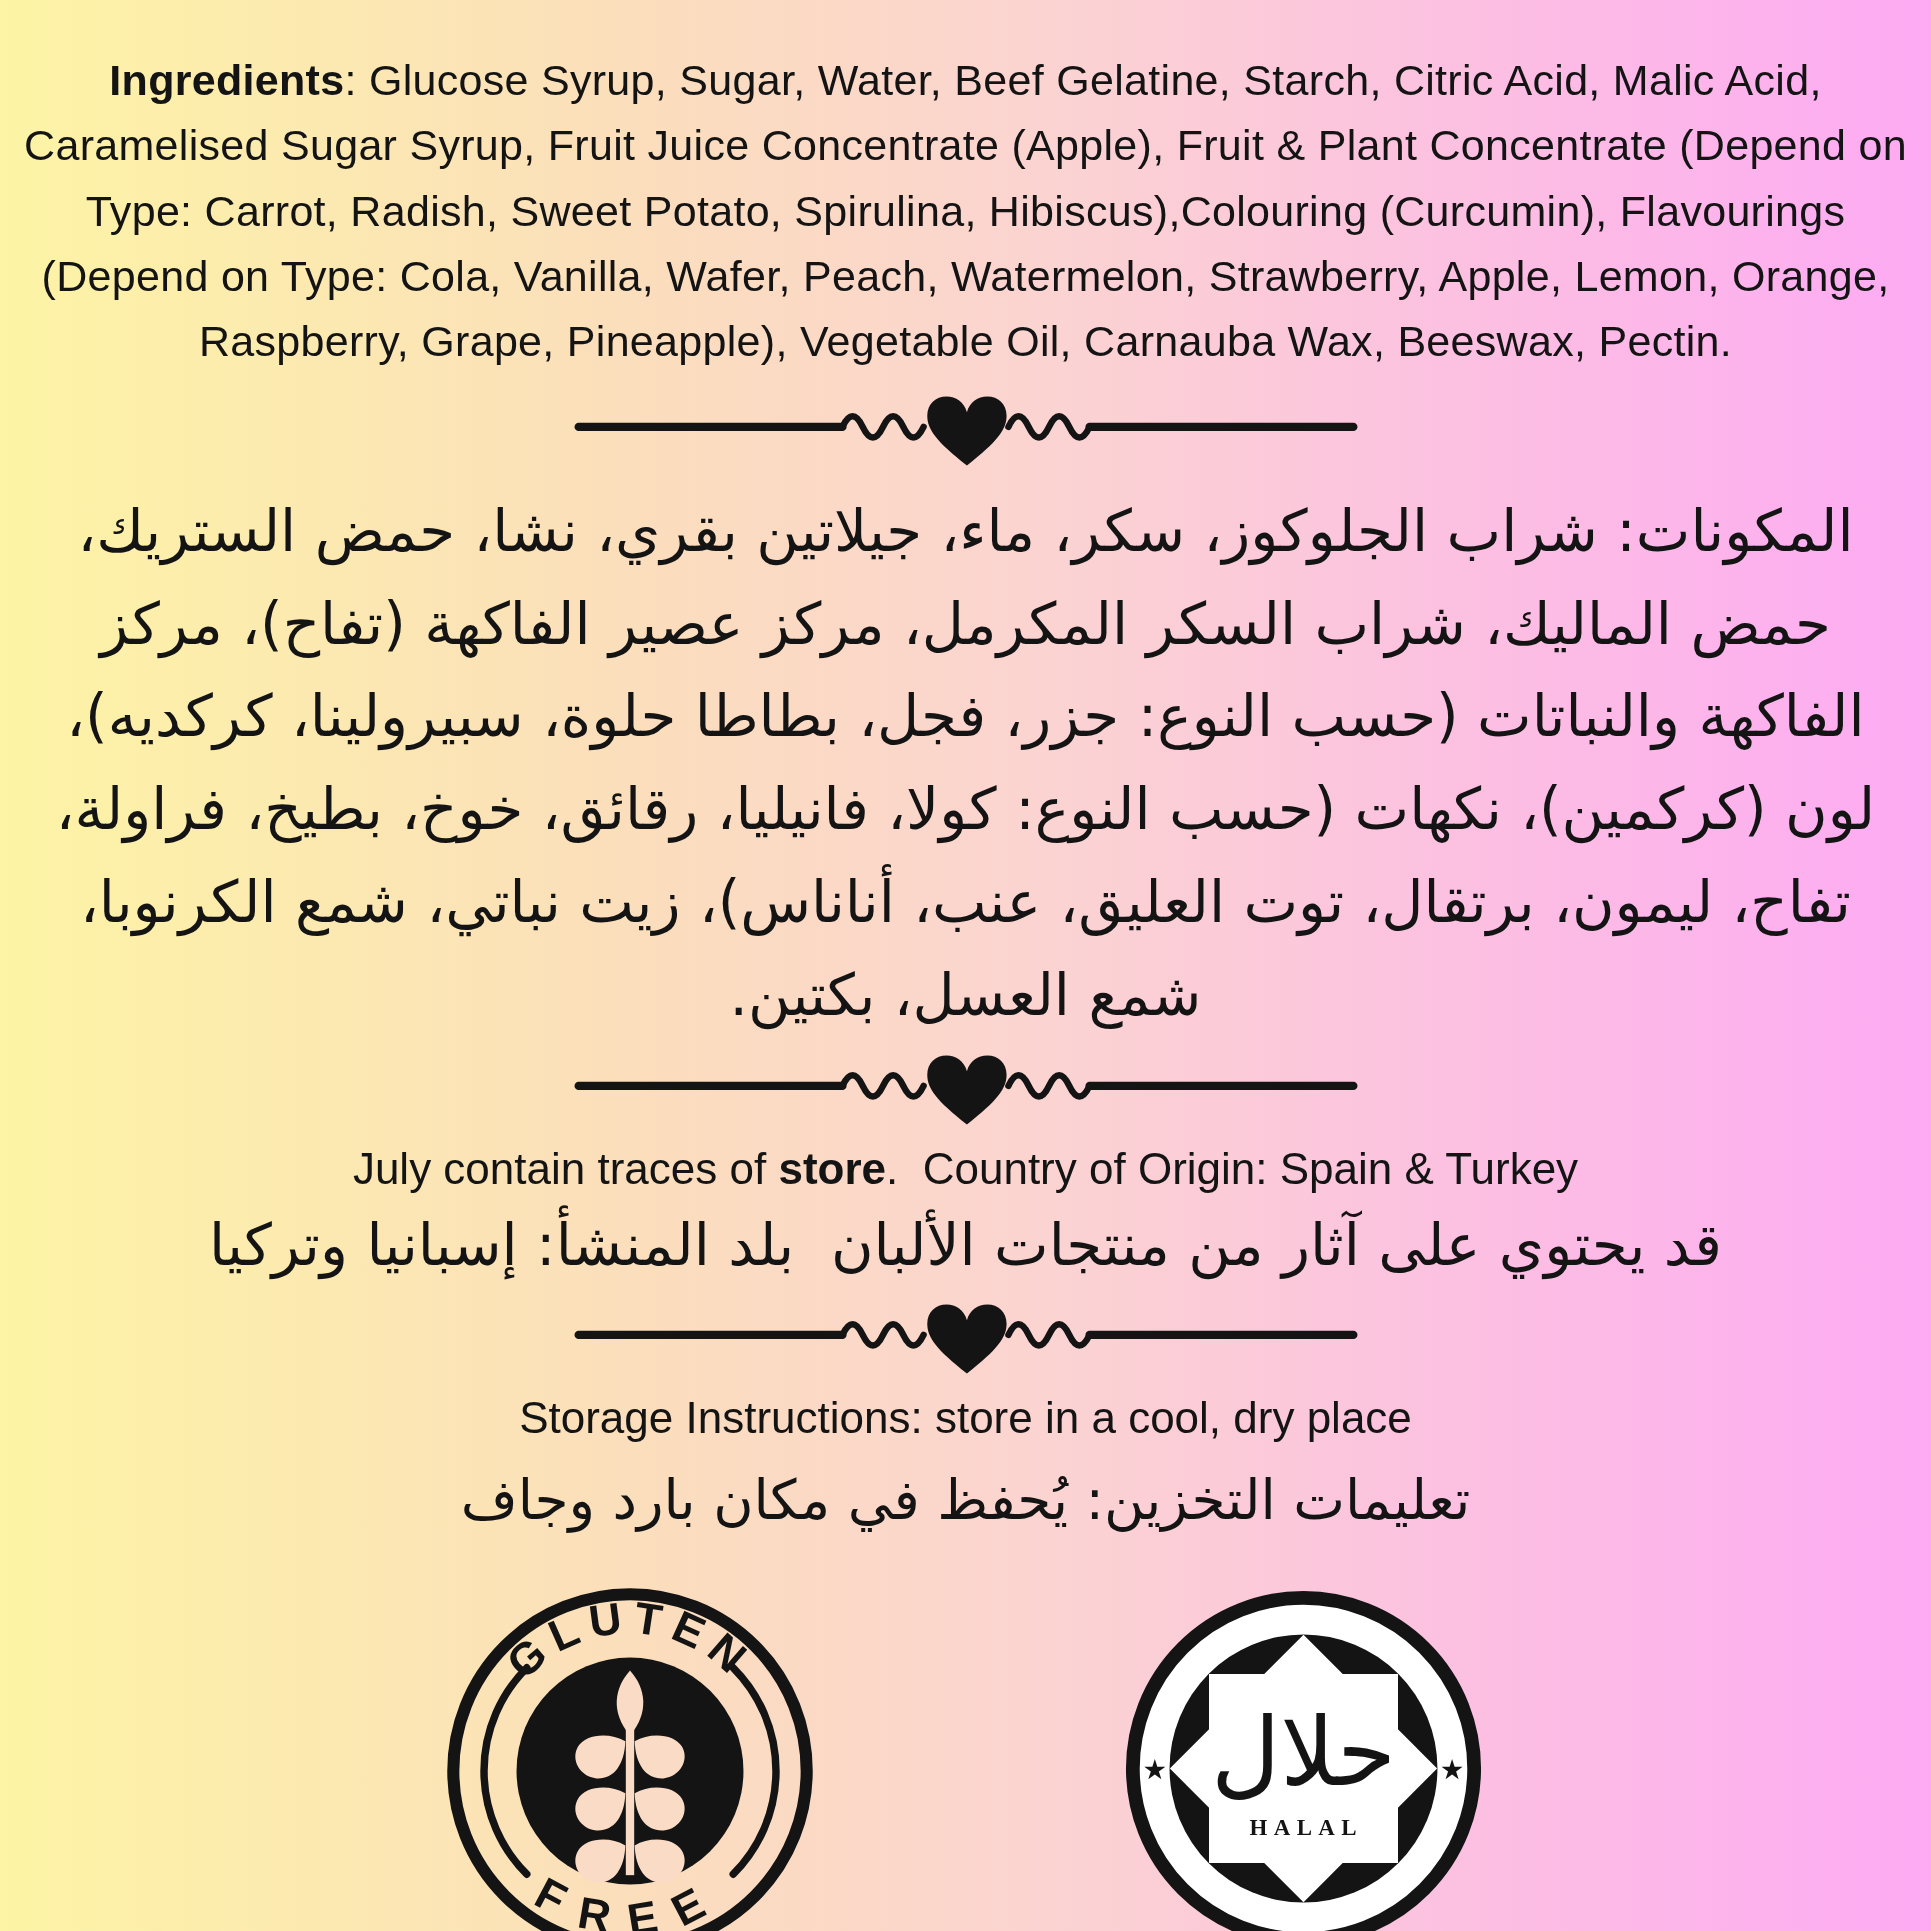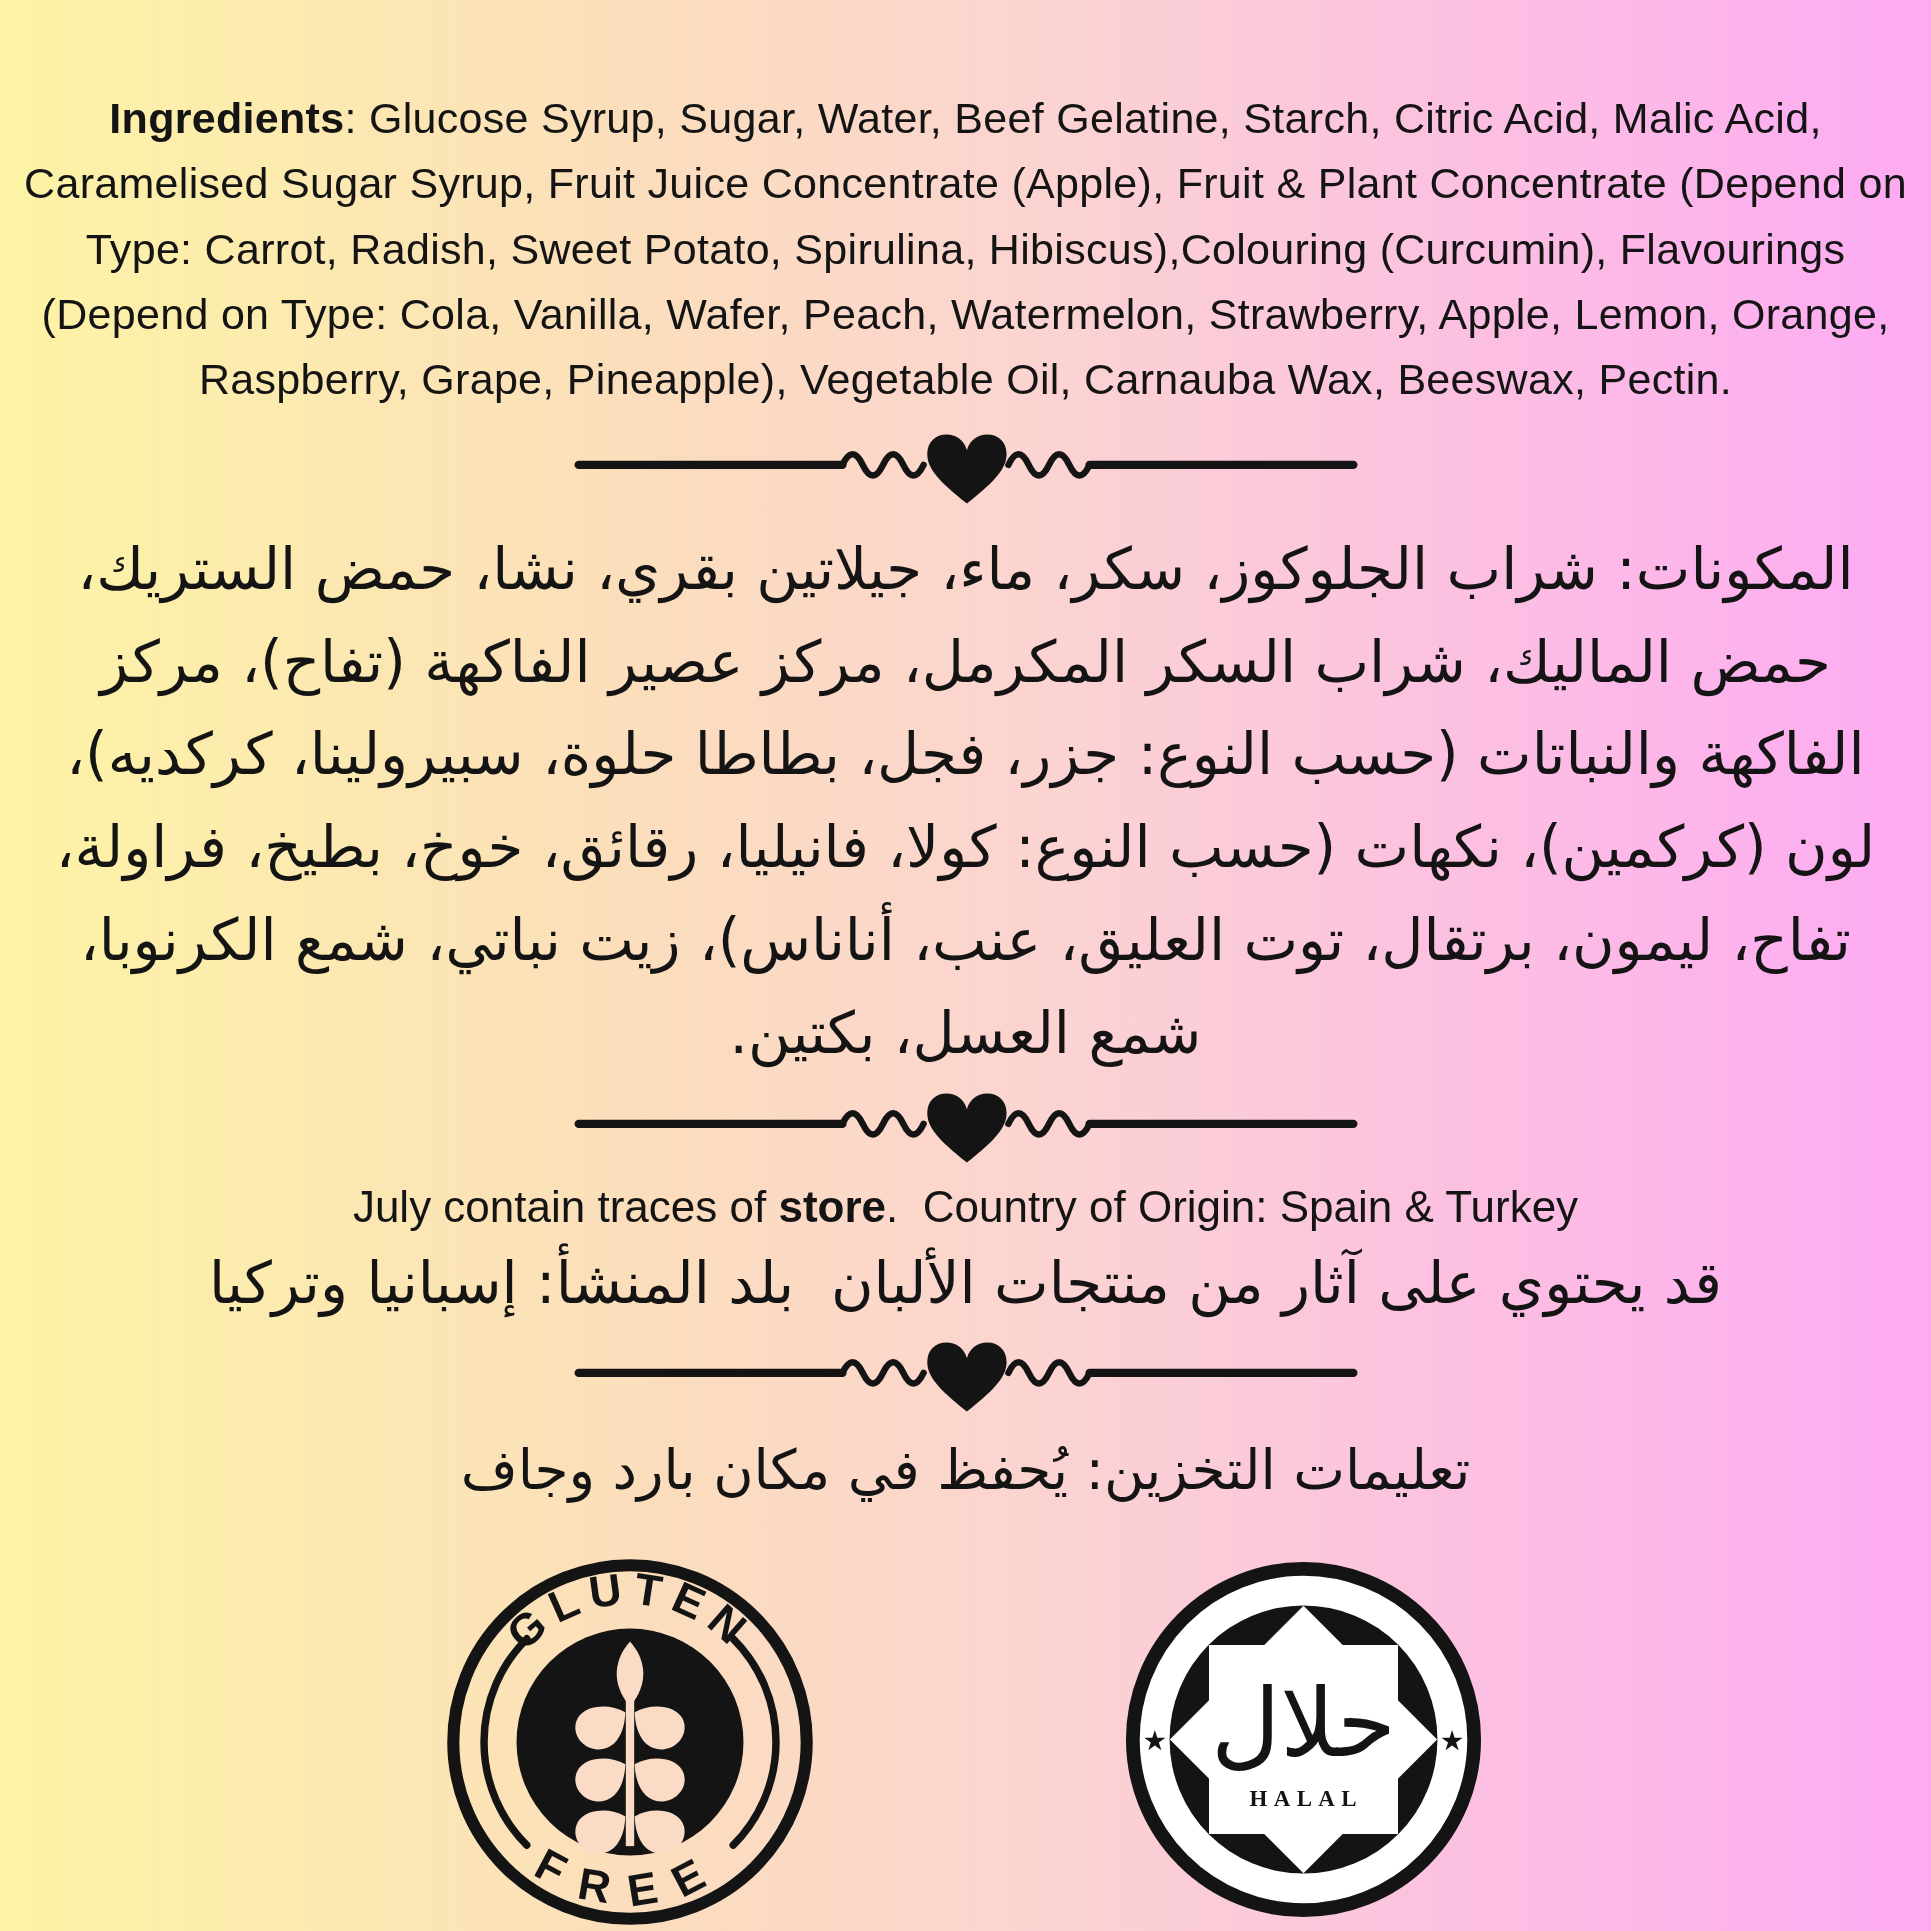--- a/index.html
+++ b/index.html
@@ -4,21 +4,21 @@
 <style>
   html,body{margin:0;padding:0;}
   .canvas{
     position:relative;
     width:1931px;height:1931px;
     overflow:hidden;
     background:linear-gradient(to right,#fdf4a5 0%,#fbdebc 33%,#fbd3d2 55%,#fdaaf3 100%);
     font-family:"Liberation Sans", sans-serif;
     color:#141414;
     box-sizing:border-box;
-    padding-top:86px;
+    padding-top:48px;
     text-align:center;
   }
   p{margin:0 auto;}
   .en-ingredients{
     max-width:1883px;
     font-size:43px;
     line-height:1.52;
     letter-spacing:0.3px;
   }
   .ar{
@@ -84,20 +84,21 @@
   <p class="ar ar-allergen pre">قد يحتوي على آثار من منتجات الألبان  بلد المنشأ: إسبانيا وتركيا</p>
 
   <svg class="divider d3" width="830" height="83" viewBox="0 0 860 90">
     <path d="M10 40 H296" stroke="#141414" stroke-width="9" stroke-linecap="round" fill="none"></path>
     <path d="M296 40 q11 -23 22 0 t22 0 t22 0 t22 0" stroke="#141414" stroke-width="7" fill="none" stroke-linecap="round"></path>
     <path d="M431 82 C 398 56 388 43 388 28 C388 15 397 7 409 7 C419 7 428 13 431 24 C434 13 443 7 453 7 C465 7 474 15 474 28 C474 43 464 56 431 82 Z" fill="#141414"></path>
     <path d="M476 40 q11 -23 22 0 t22 0 t22 0 t22 0" stroke="#141414" stroke-width="7" fill="none" stroke-linecap="round"></path>
     <path d="M564 40 H850" stroke="#141414" stroke-width="9" stroke-linecap="round" fill="none"></path>
   </svg>
 
+  <p class="en-storage">Storage Instructions: store in a cool, dry place</p>
   <p class="ar ar-storage">تعليمات التخزين: يُحفظ في مكان بارد وجاف</p>
 
   <div class="badges">
 
     <div class="badge-col">
       <svg width="372" height="372" viewBox="0 0 400 400">
         <circle cx="200" cy="200" r="190" fill="none" stroke="#141414" stroke-width="13"></circle>
         <path d="M89 89 A157 157 0 0 0 89 311" fill="none" stroke="#141414" stroke-width="8" stroke-linecap="round"></path>
         <path d="M311 89 A157 157 0 0 1 311 311" fill="none" stroke="#141414" stroke-width="8" stroke-linecap="round"></path>
         <circle cx="200" cy="200" r="122" fill="#141414"></circle>

